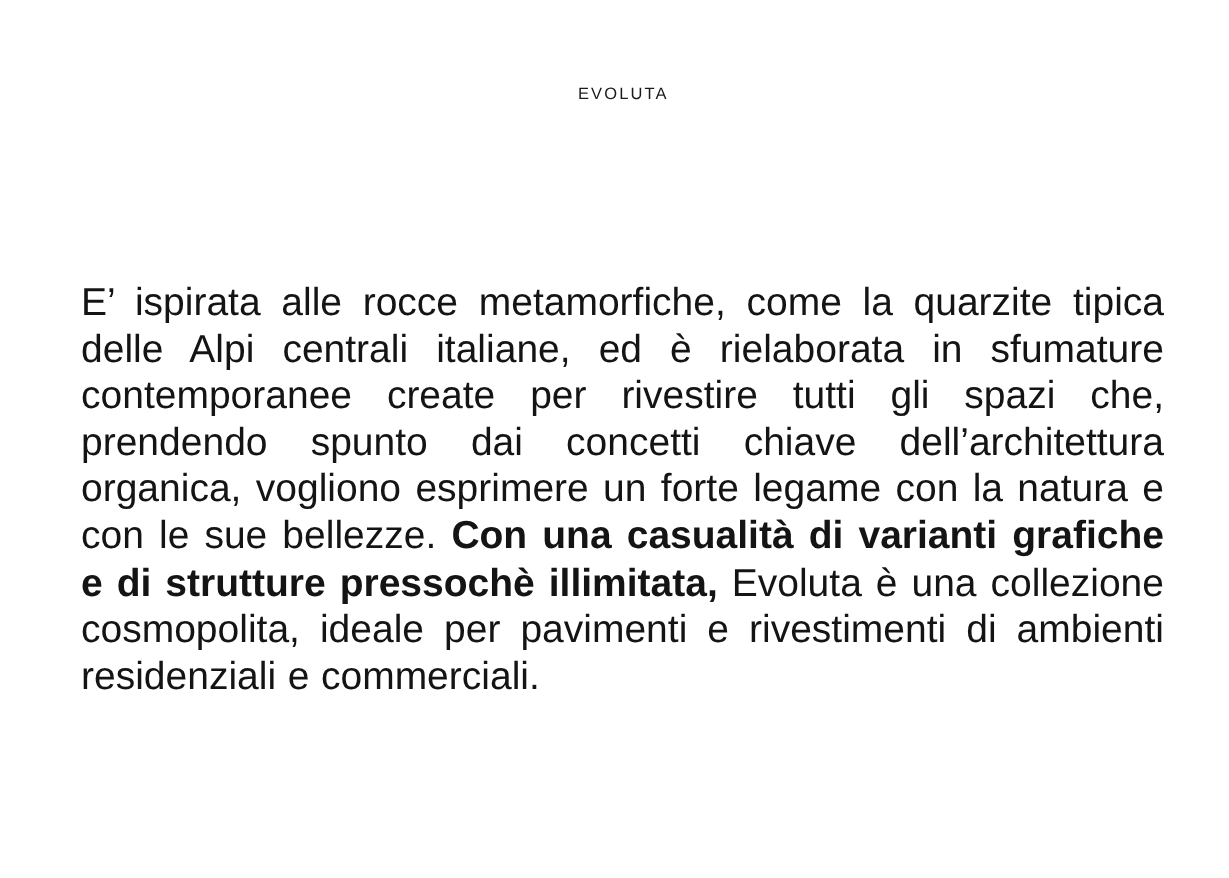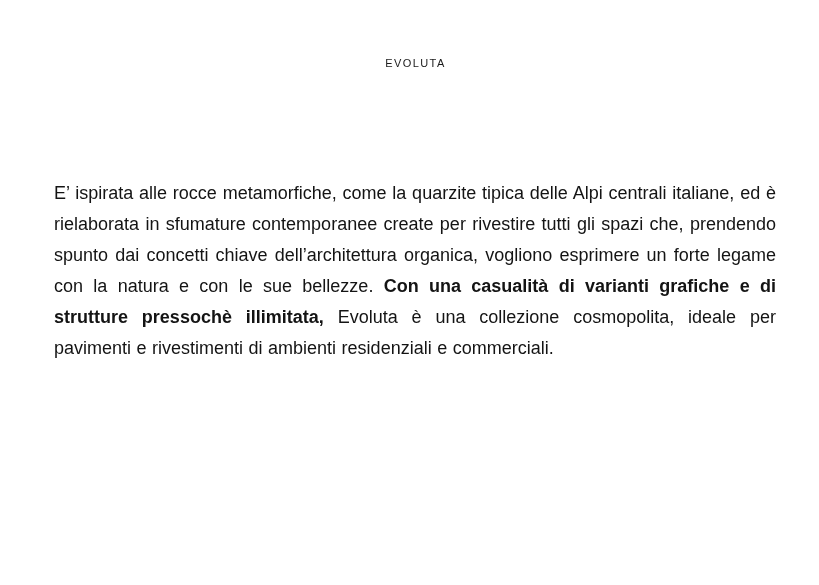--- a/index.html
+++ b/index.html
@@ -23,21 +23,21 @@
       text-align: center;
       font-size: 11px;
       letter-spacing: 1.4px;
       color: #1a1a1a;
     }
     .body-text {
       position: absolute;
       top: 160px;
       left: 54px;
       width: 722px;
-      font-size: 18px;
+      font-size: 26px;
       line-height: 31.1px;
       text-align: justify;
       color: #141414;
       word-spacing: 0.5px;
     }
     .body-text b {
       font-weight: bold;
     }
   </style>
 </head>

